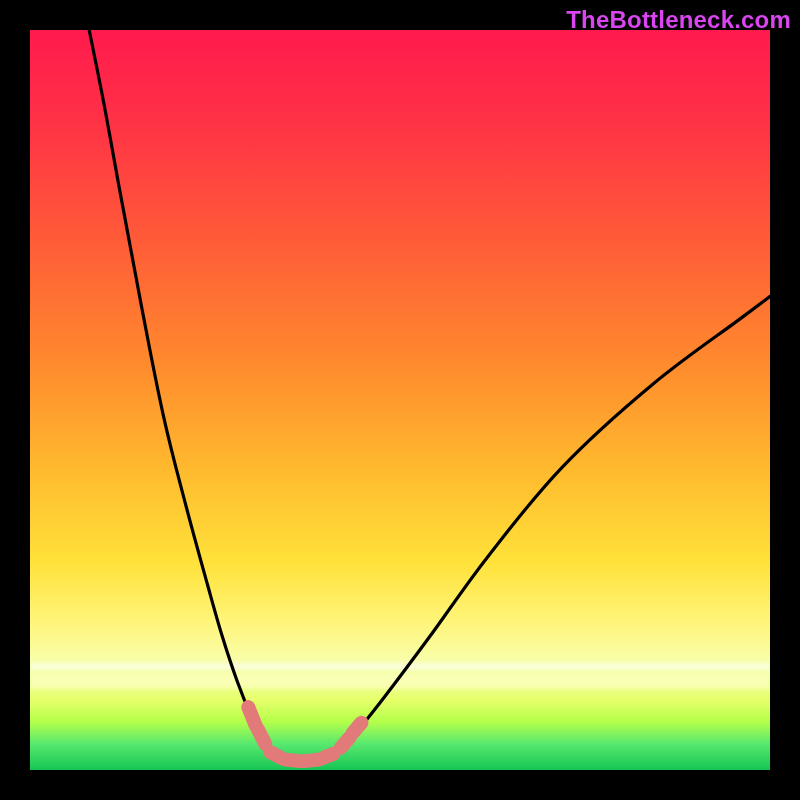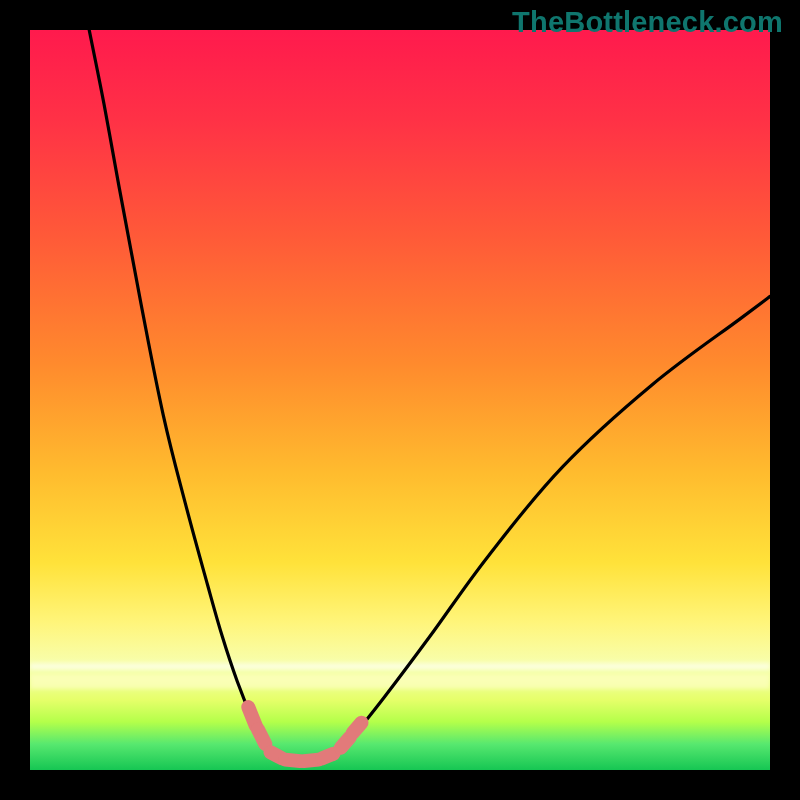--- a/index.html
+++ b/index.html
@@ -13,23 +13,23 @@
   }
   .stage {
     position: relative;
     width: 800px;
     height: 800px;
     background: #000;
   }
   .watermark {
     position: absolute;
     top: 6px;
-    right: 17px;
-    color: #0f766e;
-    font-size: 29px;
+    right: 9px;
+    color: #d946ef;
+    font-size: 24px;
     font-weight: 600;
     letter-spacing: 0.2px;
     z-index: 5;
     user-select: none;
   }
   .plot {
     position: absolute;
     left: 30px;
     top: 30px;
     width: 740px;

